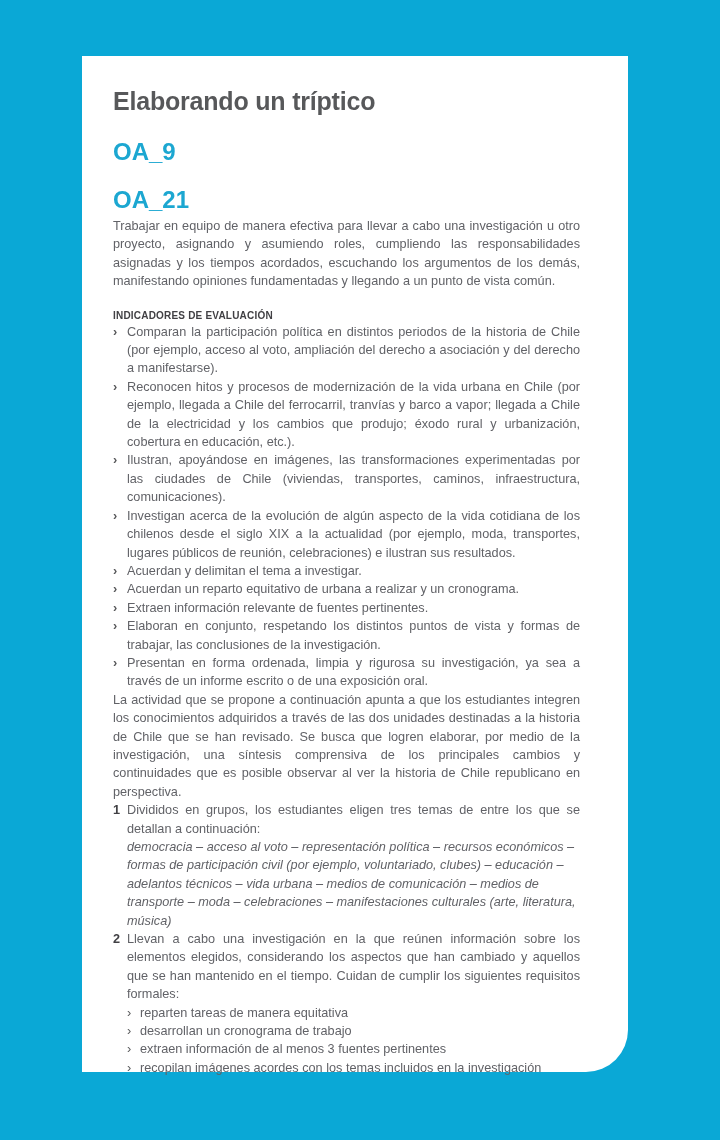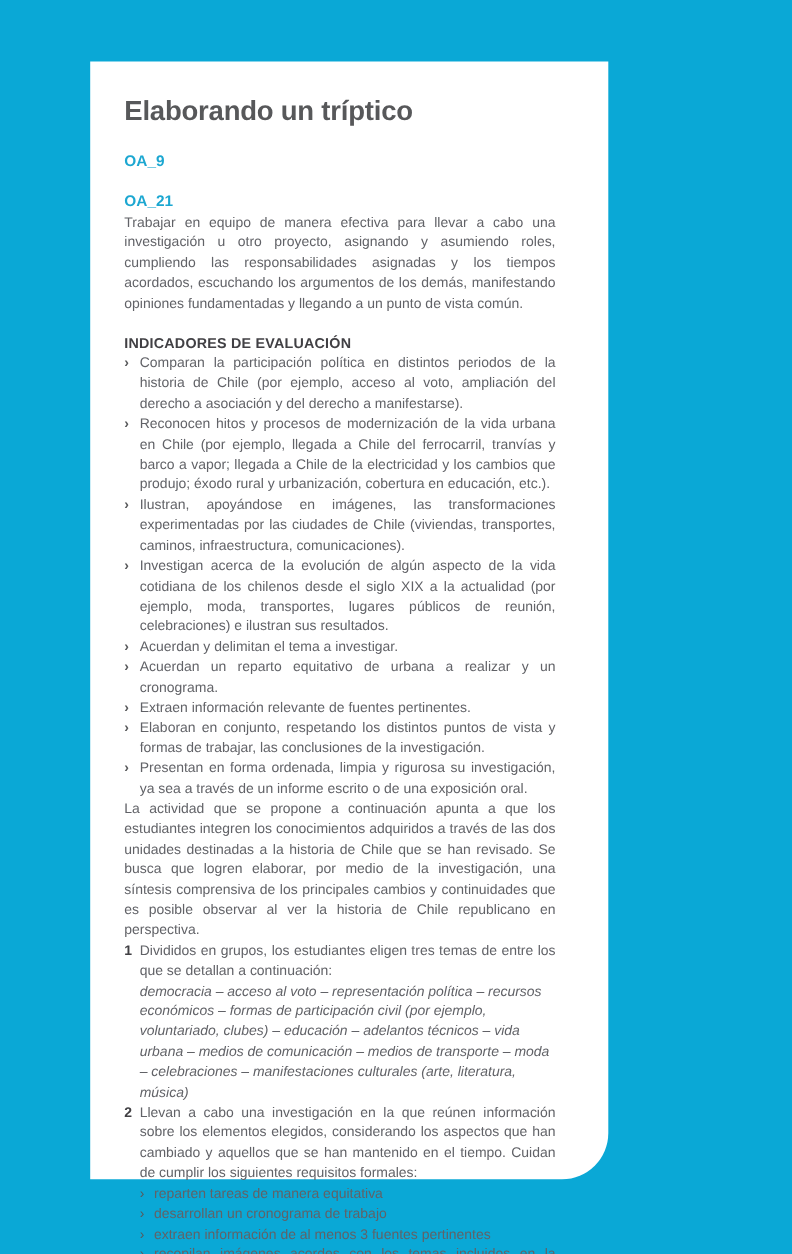--- a/index.html
+++ b/index.html
@@ -11,49 +11,49 @@
     height: 1140px;
     background: #0aa8d6;
     position: relative;
     font-family: "Liberation Sans", sans-serif;
     overflow: hidden;
   }
   .card {
     position: absolute;
     left: 82px;
     top: 56px;
-    width: 471px;
+    width: 546px;
     height: 1016px;
     background: #ffffff;
     border-radius: 0 0 42px 0;
     box-sizing: border-box;
     padding: 31px 48px 0 31px;
   }
   .page-title {
     font-size: 25px;
     font-weight: bold;
     color: #57585a;
     letter-spacing: -0.2px;
     margin: 0 0 22px 0;
   }
   .oa-heading {
-    font-size: 14px;
+    font-size: 24px;
     font-weight: bold;
     color: #1ca7d1;
     margin: 20px 0 3px 0;
   }
   .body-text {
     font-size: 12.7px;
     line-height: 18.4px;
     color: #616267;
     margin: 0;
     text-align: justify;
   }
   .ind-heading {
-    font-size: 13px;
+    font-size: 10px;
     font-weight: bold;
     color: #414044;
     letter-spacing: 0.2px;
     margin: 19px 0 2px 0;
   }
   ul.chevron-list {
     list-style: none;
     margin: 0;
     padding: 0;
   }

